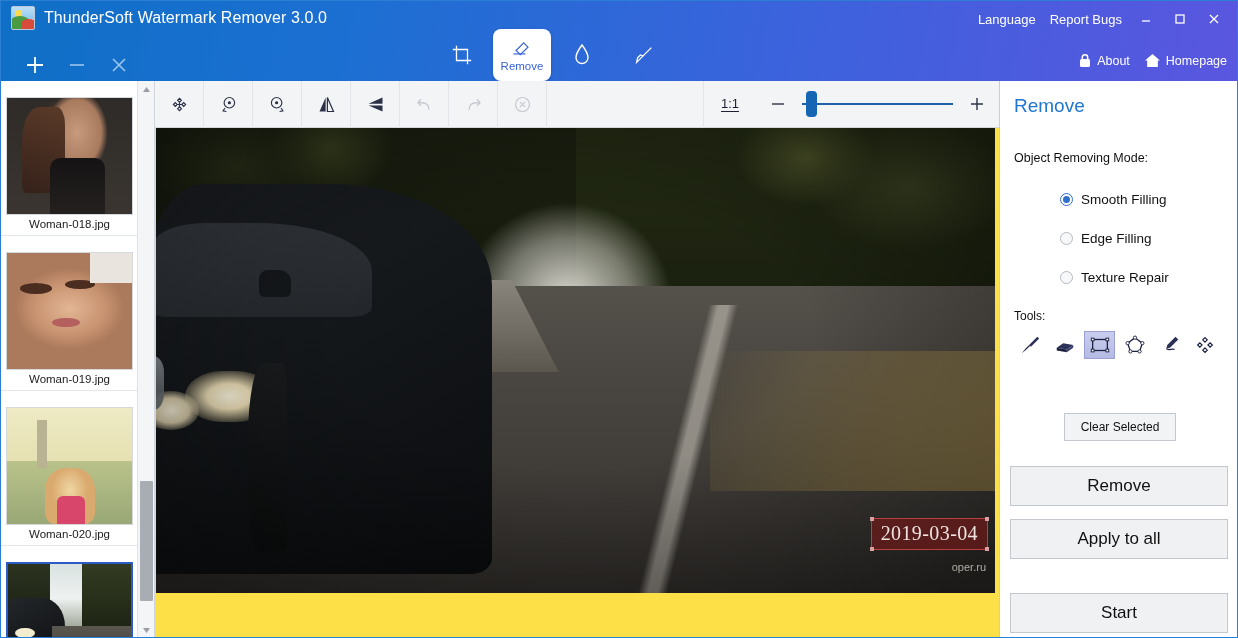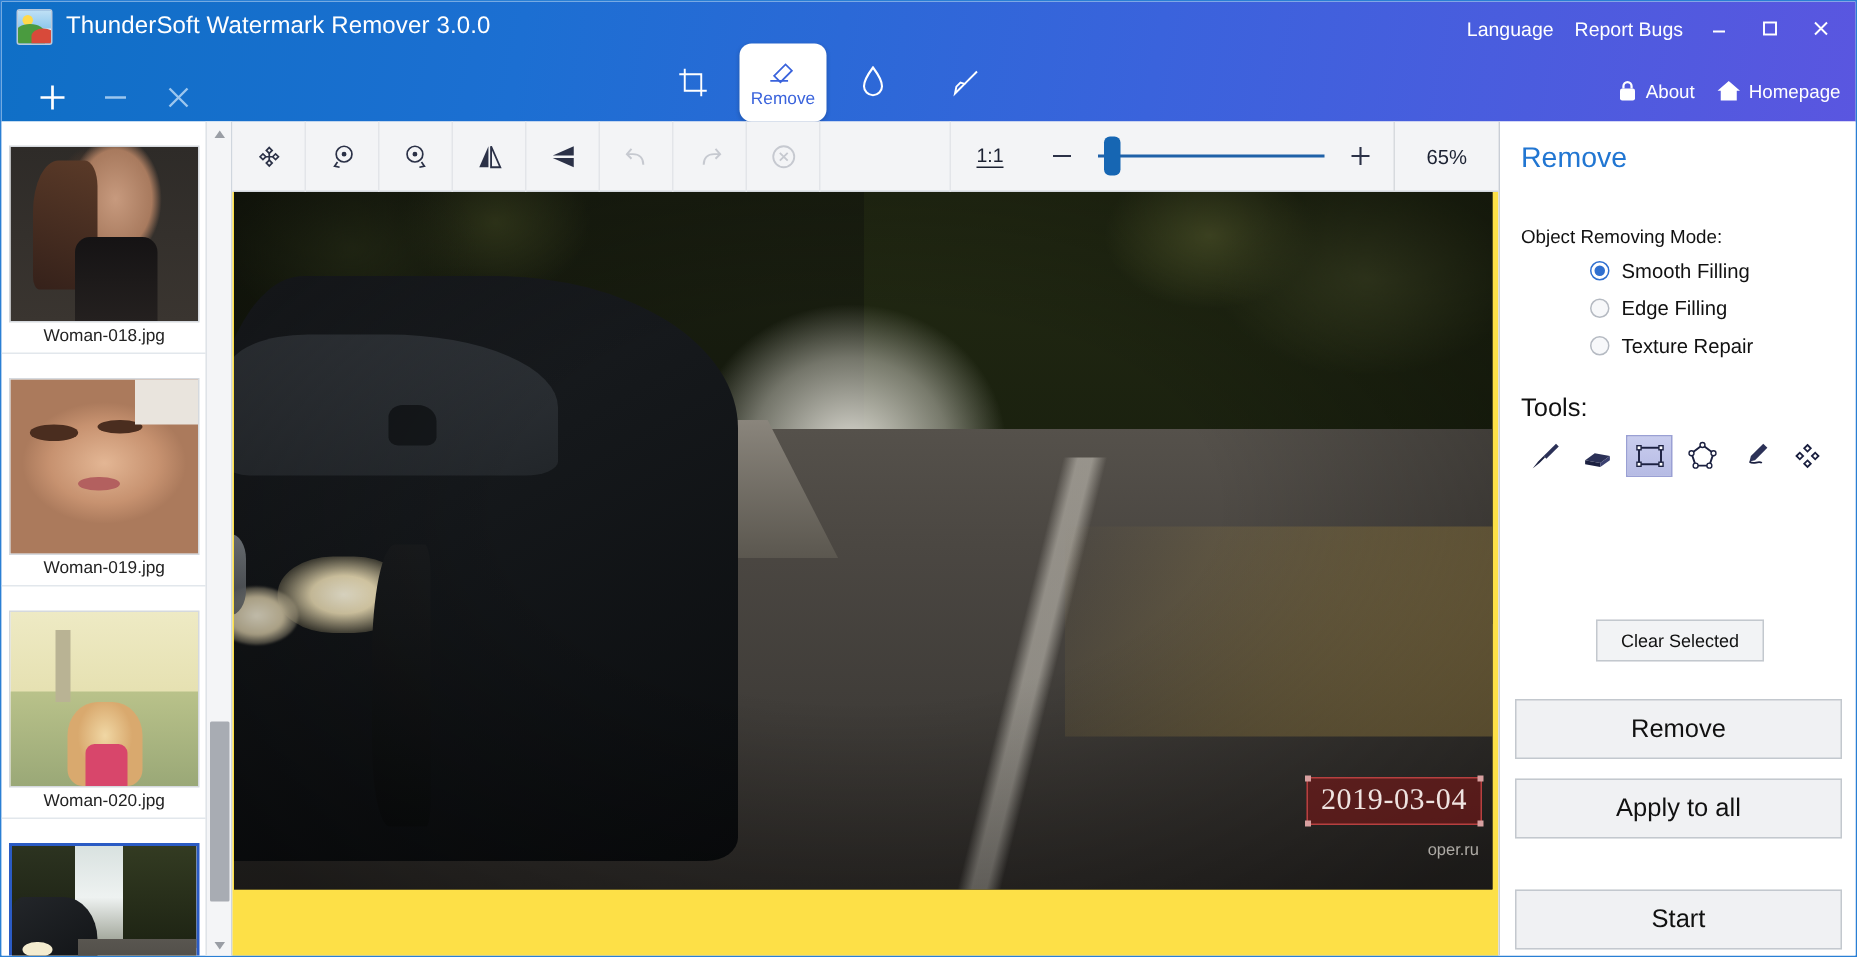--- a/index.html
+++ b/index.html
@@ -231,33 +231,33 @@
   }
 
   
   .rpanel {
     position:absolute; left:998px; top:80px; width:240px; height:558px;
     background:#ffffff; border-left:1px solid #c9ced6;
     padding:0 14px;
   }
   .rp-title { color:#2176d2; font-size:19px; margin-top:14px; }
   .rp-sublabel { font-size:12.5px; color:#111; margin-top:34px; }
-  .radio-group { margin-top:8px; padding-left:46px; display:flex; flex-direction:column; gap:10px; }
+  .radio-group { margin-top:27px; padding-left:46px; display:flex; flex-direction:column; gap:24px; }
   .radio-row { display:flex; align-items:center; gap:8px; cursor:pointer; }
   .radio-mark {
     width:13px;height:13px;border-radius:50%;border:1px solid #b5bac2;background:#f7f8fa;
     display:flex;align-items:center;justify-content:center;flex:none;
   }
   .radio-row.checked .radio-mark { border-color:#2f6fd0; background:#ffffff; }
   .radio-row.checked .radio-mark:after {
     content:""; width:7px;height:7px;border-radius:50%;background:#2f6fd0;
   }
   .radio-label { font-size:13.5px; color:#111; }
 
-  .tools-label { font-size:17px; color:#111; margin-top:24px; }
+  .tools-label { font-size:12px; color:#111; margin-top:24px; }
   .tool-row { margin-top:8px; display:flex; align-items:center; gap:4px; }
   .tool-btn {
     width:31px; height:28px; display:flex; align-items:center; justify-content:center;
     cursor:pointer; color:#1b2040; border:1px solid transparent;
   }
   .tool-btn.selected {
     background:linear-gradient(#c9cdee,#b6bbe4); border:1px solid #9aa0d4;
   }
 
   .clear-btn {
@@ -496,21 +496,20 @@
     </div>
     <div class="zoom-slider">
       <div class="zoom-track"></div>
       <div class="zoom-handle"></div>
     </div>
     <div class="ct-zoomplus">
       <svg width="18" height="18" viewBox="0 0 18 18">
           <path d="M9 3v12M3 9h12" stroke="#2b3147" stroke-width="1.4"></path>
         </svg>
     </div>
-    <div class="ct-pct">65%</div>
   </div>
 
   <div class="canvas-area">
     <div class="photo">
       <div class="sky-gap"></div>
       <div class="forest-left"></div>
       <div class="forest-right"></div>
       <div class="fog"></div>
       <div class="road"></div>
       <div class="road-line"></div>

